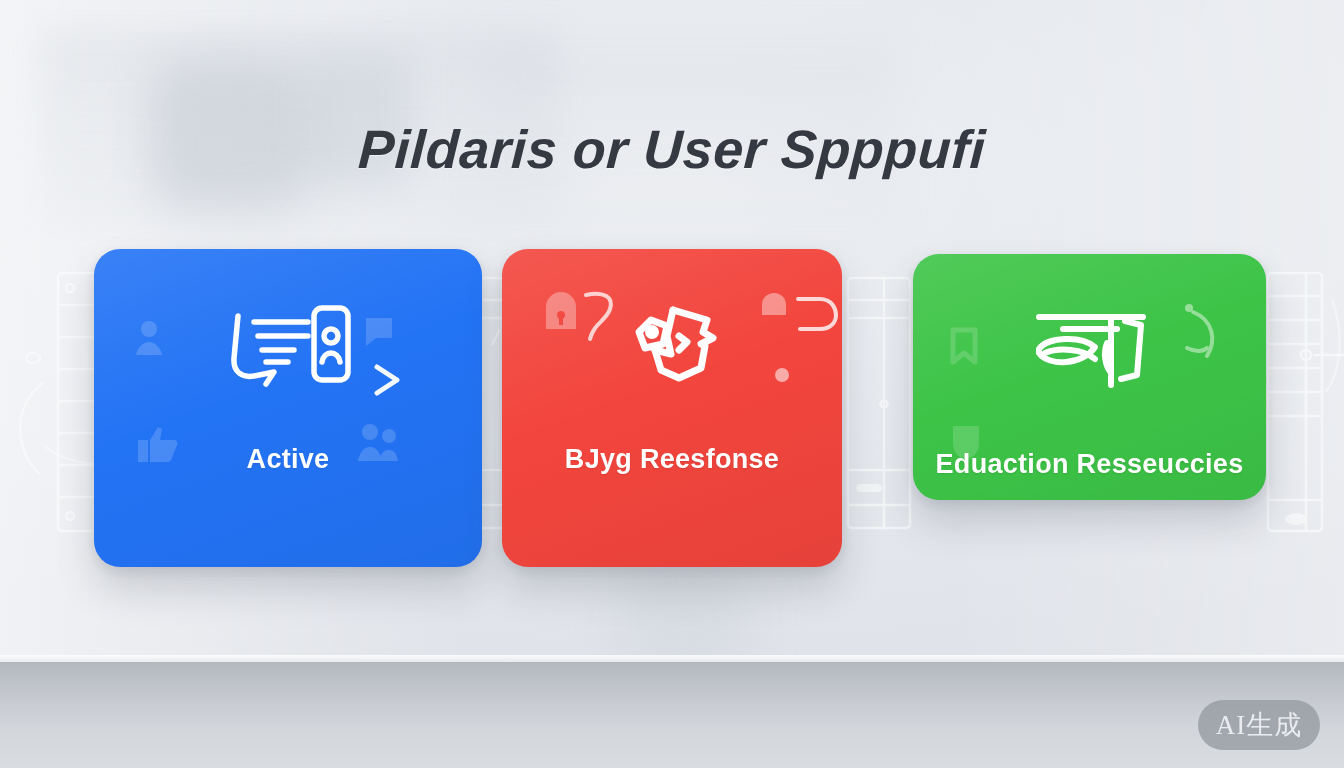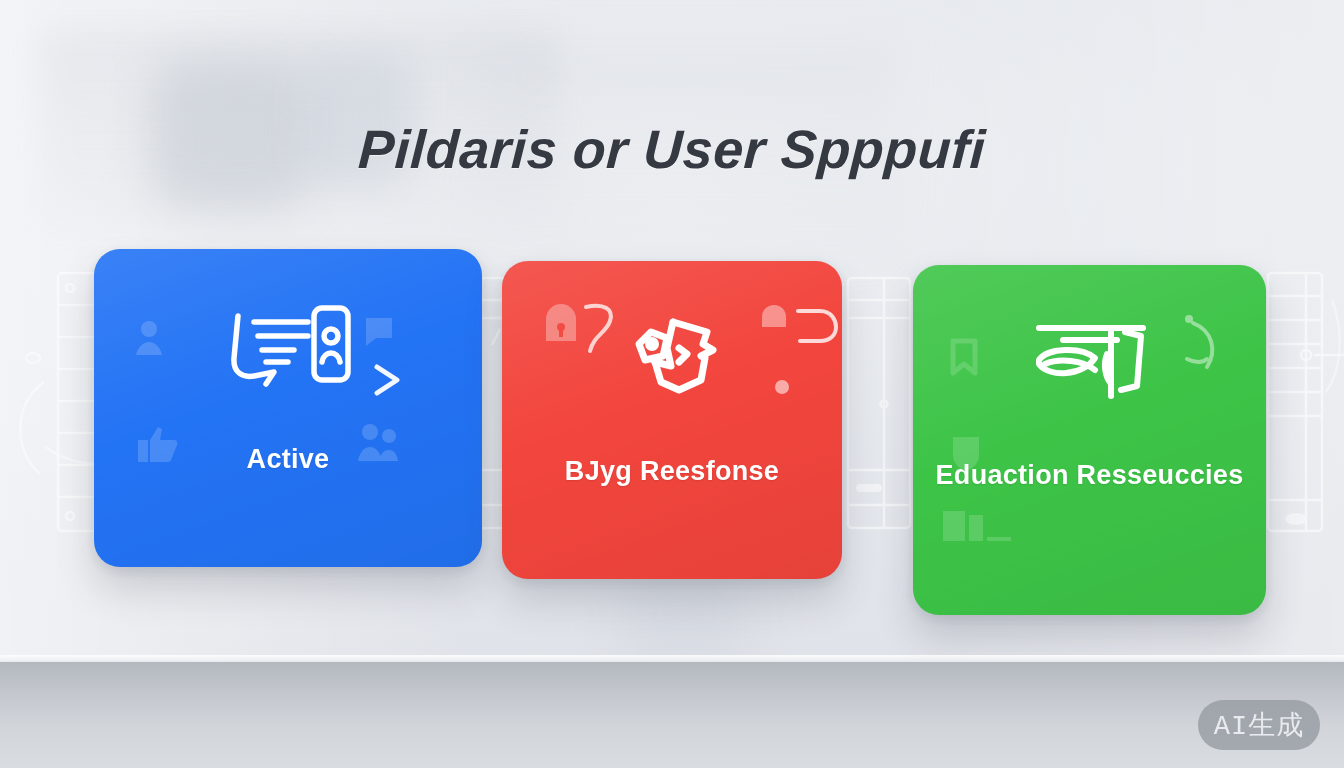--- a/index.html
+++ b/index.html
@@ -79,22 +79,22 @@
 
   
   .cards { position: absolute; left: 0; top: 249px; width: 1344px; height: 318px; }
   .card {
     position: absolute; top: 0; width: 336px; height: 318px;
     border-radius: 26px;
     overflow: hidden;
     box-shadow: 0 22px 38px rgba(58,66,82,.20), 0 4px 12px rgba(58,66,82,.12);
   }
   #card-0 { left: 94px;  width: 388px; height: 318px; }
-  #card-1 { left: 502px; width: 340px; height: 318px; top: 12px; }
-  #card-2 { left: 913px; width: 353px; height: 350px; top: 16px; }
+  #card-1 { left: 502px; width: 340px; height: 318px; top: 0px; }
+  #card-2 { left: 913px; width: 353px; height: 246px; top: 5px; }
 
   .card .sheen {
     position: absolute; inset: 0;
     background: linear-gradient(160deg, rgba(255,255,255,.10) 0%, rgba(255,255,255,0) 45%, rgba(0,0,0,.05) 100%);
     pointer-events: none;
   }
 
   .ghost { position: absolute; opacity: .17; }
   .ghost svg { display: block; }
 
@@ -118,21 +118,21 @@
   .label-l2 { top: 258px; }
   .one-line { top: 197px; }
 
   
   .watermark {
     position: absolute; right: 24px; bottom: 18px;
     width: 122px; height: 50px; border-radius: 25px;
     background: rgba(150,155,162,.80);
     display: flex; align-items: center; justify-content: center;
     color: #e9ebee; font-size: 27px; letter-spacing: 1px;
-    font-family: Liberation Mono, monospace;
+    font-family: Liberation Serif, serif;
   }
 </style>
 </head>
 <body>
 
 <div id="stage">
 
   <div class="wall"></div>
   <div class="wall-soft-left"></div>
   <div class="wall-soft-right"></div>

